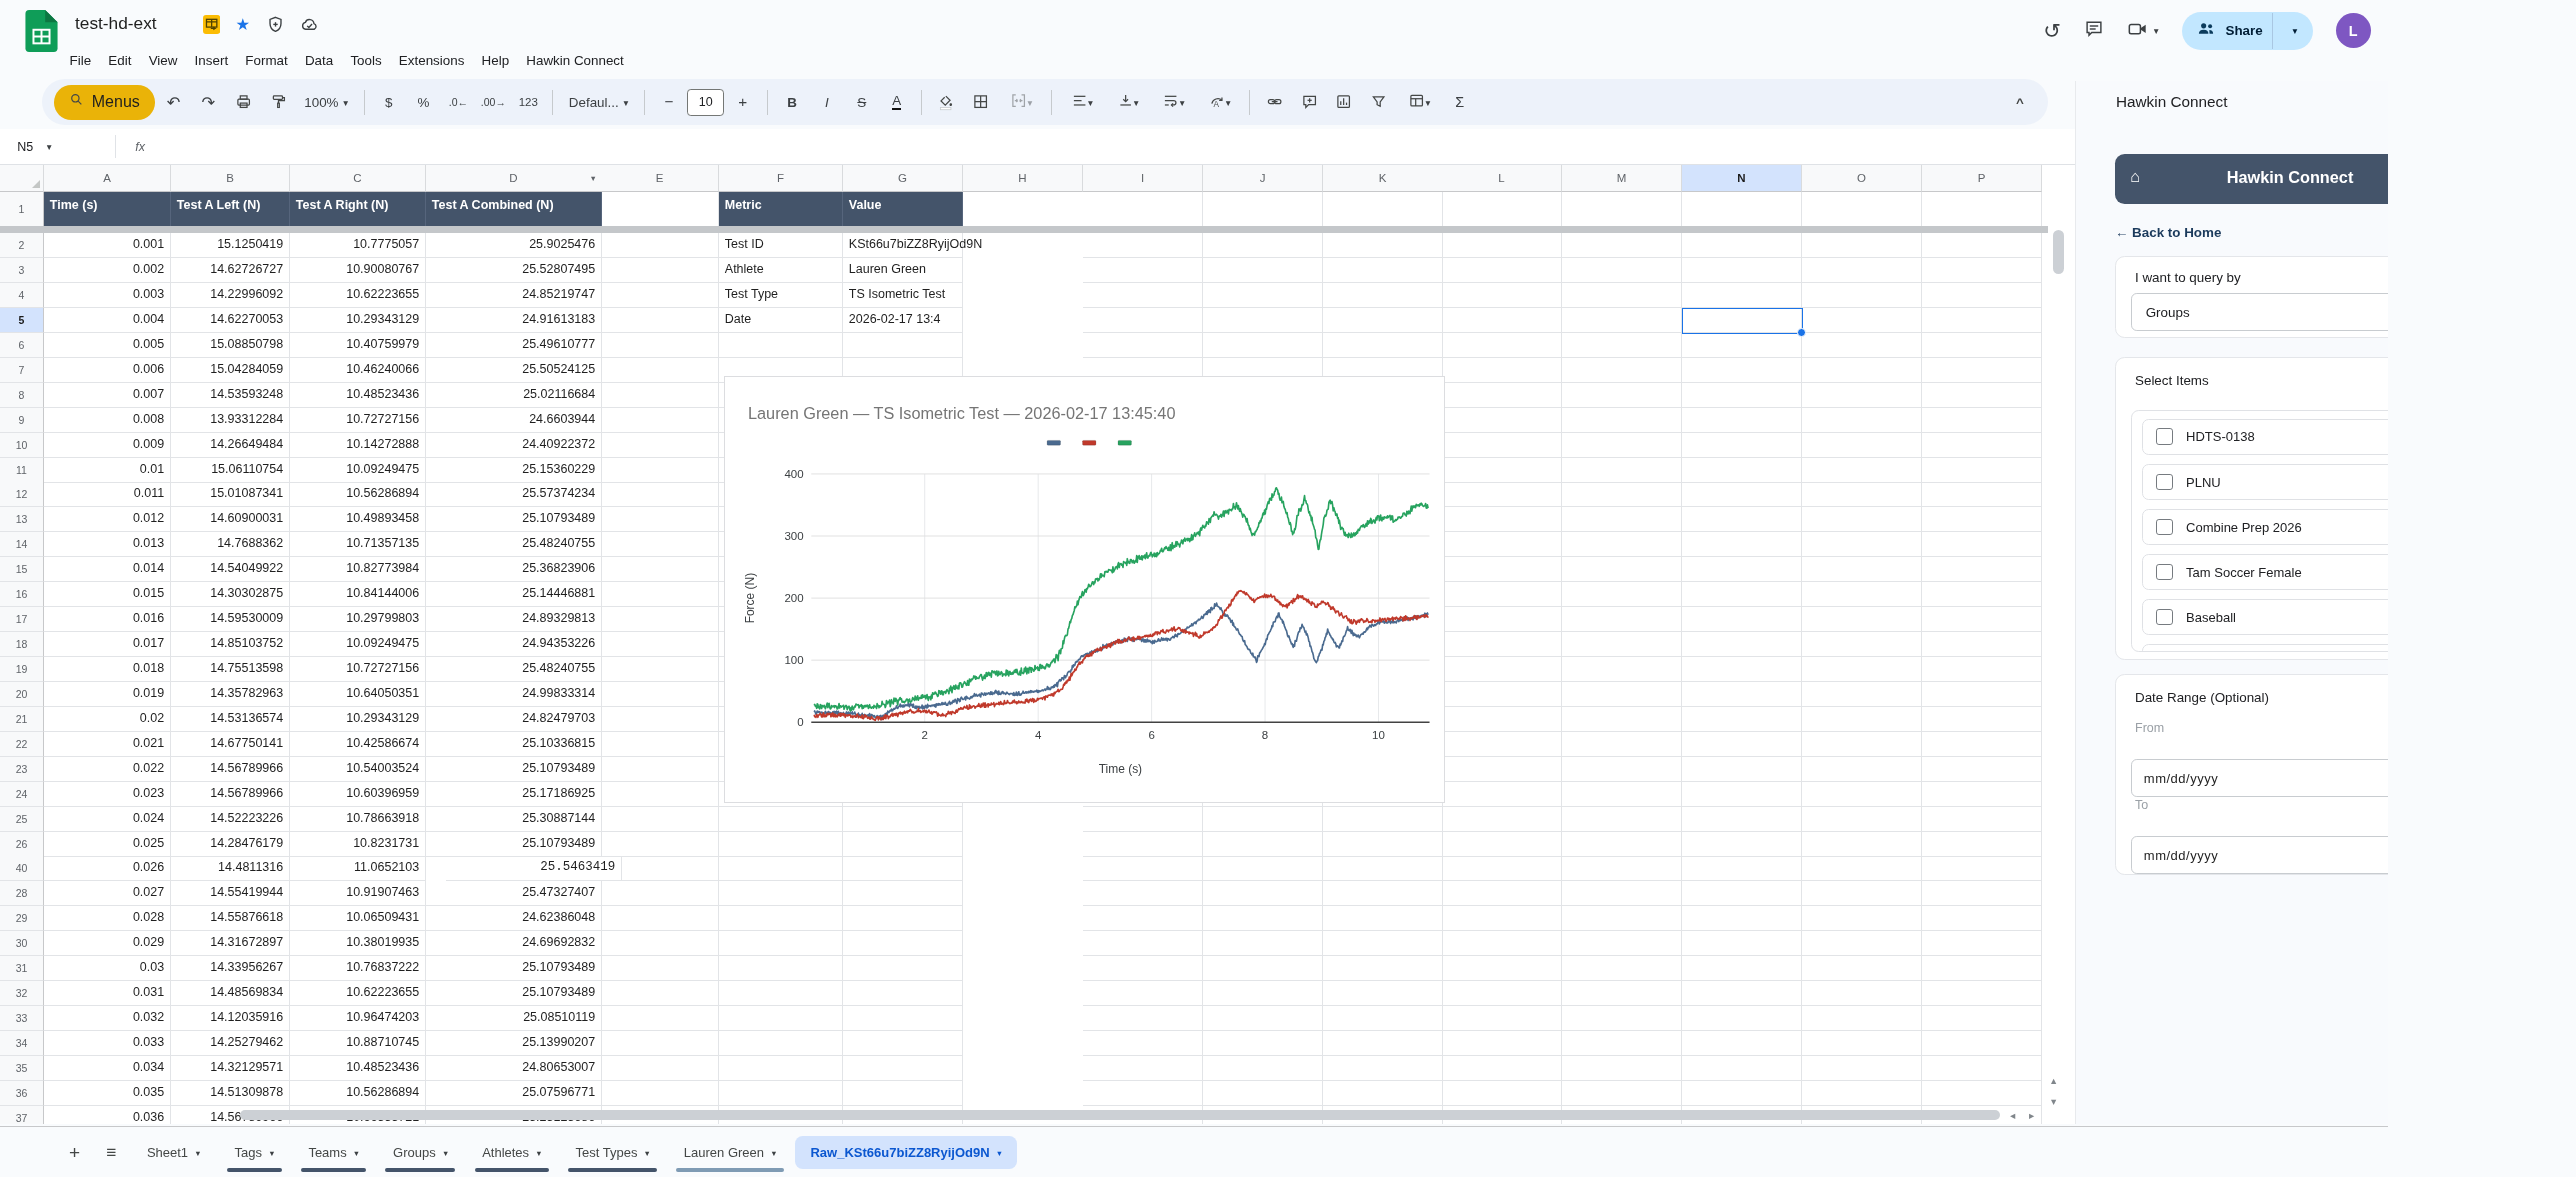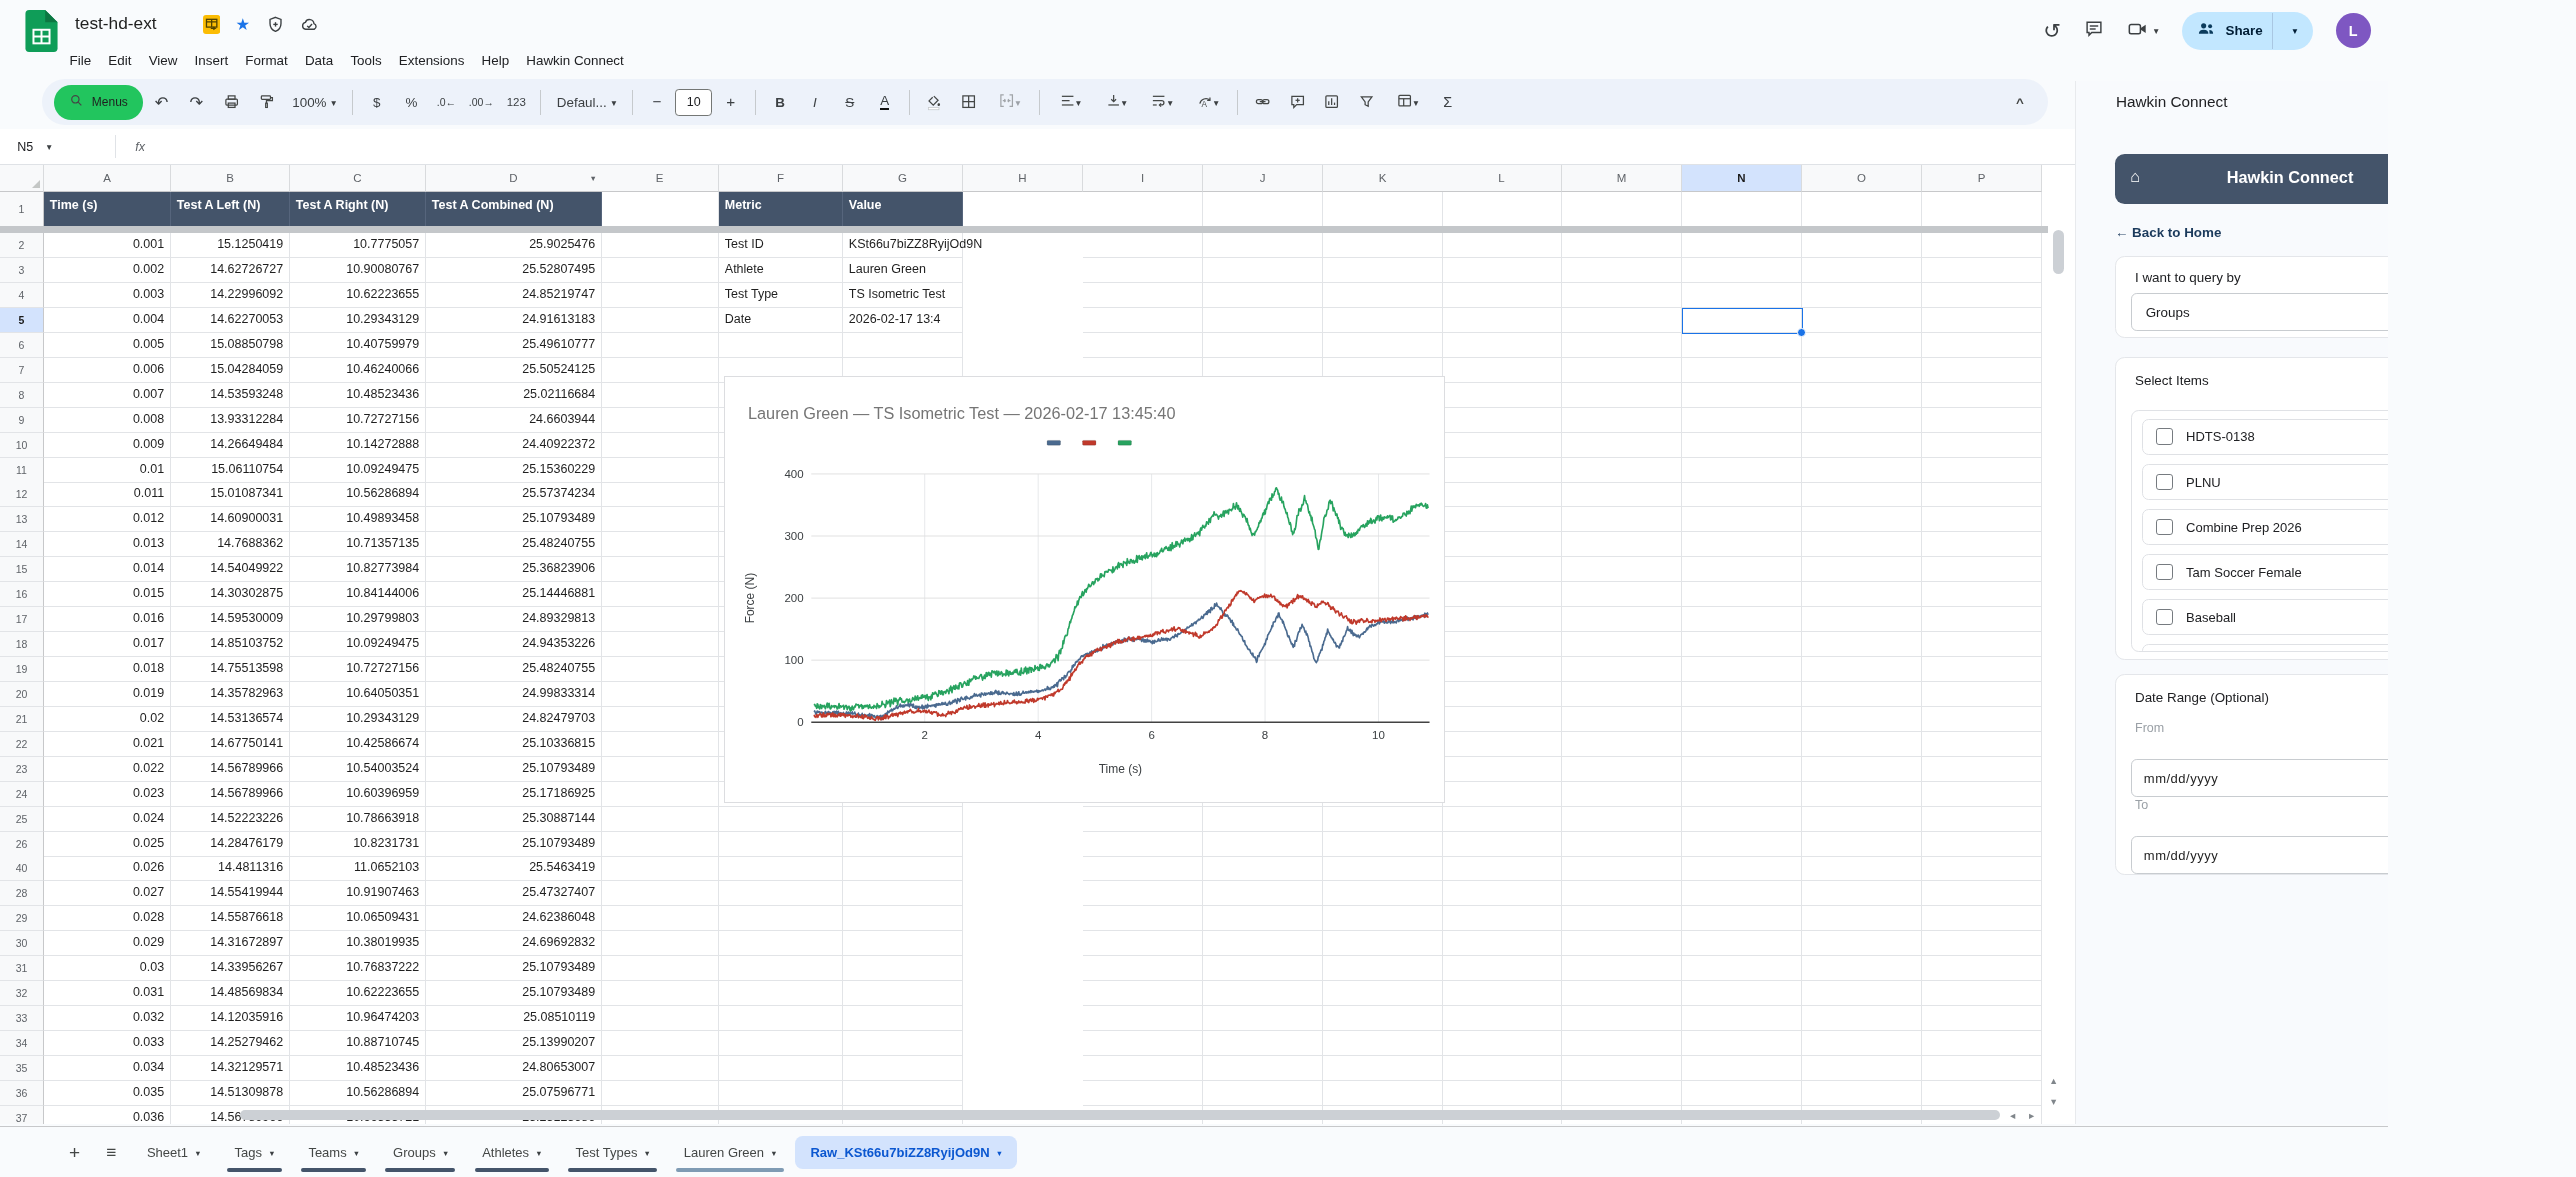--- a/index.html
+++ b/index.html
@@ -20,21 +20,21 @@
   #sharepill{height:38px;border-radius:19px;background:#c2e7ff;padding:0 5.8px 0 15.3px;gap:9.6px;}
   #sharepill .slabel{font-size:13.4px;font-weight:700;color:#001d35;}
   #sharesep{width:1px;height:36px;background:#a9c7e2;}
   #avatar{width:35px;height:35px;border-radius:50%;background:#7e57c2;color:#fff;font-size:14.4px;display:flex;align-items:center;justify-content:center;font-weight:700;}
   .caret{font-size:9.6px;color:#3c4043;}
   
   #toolbar{left:42px;top:79px;width:2006px;height:46px;background:#edf2fa;border-radius:23px;padding:0 11.5px;gap:1.9px;box-sizing:border-box;}
   .tbi{width:33px;height:33px;border-radius:5.8px;display:flex;align-items:center;justify-content:center;color:#3c4043;font-size:13.4px;flex:none;}
   .tbi svg{width:17.3px;height:17.3px;stroke:#444746;fill:none;stroke-width:1.3px;}
   .tbdiv{width:1px;height:25px;background:#c6cacd;margin:0 5.8px;flex:none;}
-  #menuschip{height:35px;background:#22c55e;border-radius:17.3px;padding:0 15.3px;gap:7.7px;font-size:12px;color:#1f1f1f;flex:none;}
+  #menuschip{height:35px;background:#eab308;border-radius:17.3px;padding:0 15.3px;gap:7.7px;font-size:16px;color:#1f1f1f;flex:none;}
   #menuschip svg{width:15.3px;height:15.3px;stroke:#444746;fill:none;stroke-width:1.4px;}
   #zoomsel,#fontsel{gap:4.8px;padding:0 7.7px;height:33px;border-radius:5.8px;flex:none;font-size:13.4px;color:#3c4043;}
   #sizebox{width:35px;height:25px;background:#fff;border:1px solid #747775;border-radius:3.8px;display:flex;align-items:center;justify-content:center;font-size:12.5px;color:#202124;flex:none;}
   .gb{font-weight:700;}
   .gi{font-style:italic;}
   .gs{text-decoration:line-through;}
   .gA{border-bottom:2.9px solid #111;line-height:13.4px;}
   #collapsebtn{margin-left:auto;font-weight:700;color:#444746;}
   
   #formulabar{left:0;top:129px;width:2075px;height:35px;background:#fff;border-bottom:1px solid #dfe2e6;}
@@ -784,21 +784,21 @@
       <div class="gcell" style="left:1323px;top:667px;width:120px;height:25px;"></div>
       <div class="gcell" style="left:1442px;top:667px;width:120px;height:25px;"></div>
       <div class="gcell" style="left:1562px;top:667px;width:120px;height:25px;"></div>
       <div class="gcell" style="left:1682px;top:667px;width:120px;height:25px;"></div>
       <div class="gcell" style="left:1802px;top:667px;width:120px;height:25px;"></div>
       <div class="gcell" style="left:1922px;top:667px;width:120px;height:25px;"></div>
       <div class="gutter" style="left:0px;top:691px;width:44px;height:25px;">40</div>
       <div class="gcell gnum" style="left:44px;top:691px;width:127px;height:25px;">0.026</div>
       <div class="gcell gnum" style="left:171px;top:691px;width:119px;height:25px;">14.4811316</div>
       <div class="gcell gnum" style="left:290px;top:691px;width:136px;height:25px;">11.0652103</div>
-      <div class="gcell gnum" style="left:426px;top:691px;width:176px;height:25px;">25.5463419</div>
+      <div class="gcell gnum" style="left:446px;top:691px;width:176px;height:25px;font-family:Liberation Mono, monospace;">25.5463419</div>
       <div class="gcell" style="left:601px;top:691px;width:118px;height:25px;"></div>
       <div class="gcell" style="left:719px;top:691px;width:124px;height:25px;"></div>
       <div class="gcell" style="left:843px;top:691px;width:120px;height:25px;"></div>
       <div class="gcell" style="left:1083px;top:691px;width:120px;height:25px;"></div>
       <div class="gcell" style="left:1203px;top:691px;width:120px;height:25px;"></div>
       <div class="gcell" style="left:1323px;top:691px;width:120px;height:25px;"></div>
       <div class="gcell" style="left:1442px;top:691px;width:120px;height:25px;"></div>
       <div class="gcell" style="left:1562px;top:691px;width:120px;height:25px;"></div>
       <div class="gcell" style="left:1682px;top:691px;width:120px;height:25px;"></div>
       <div class="gcell" style="left:1802px;top:691px;width:120px;height:25px;"></div>

